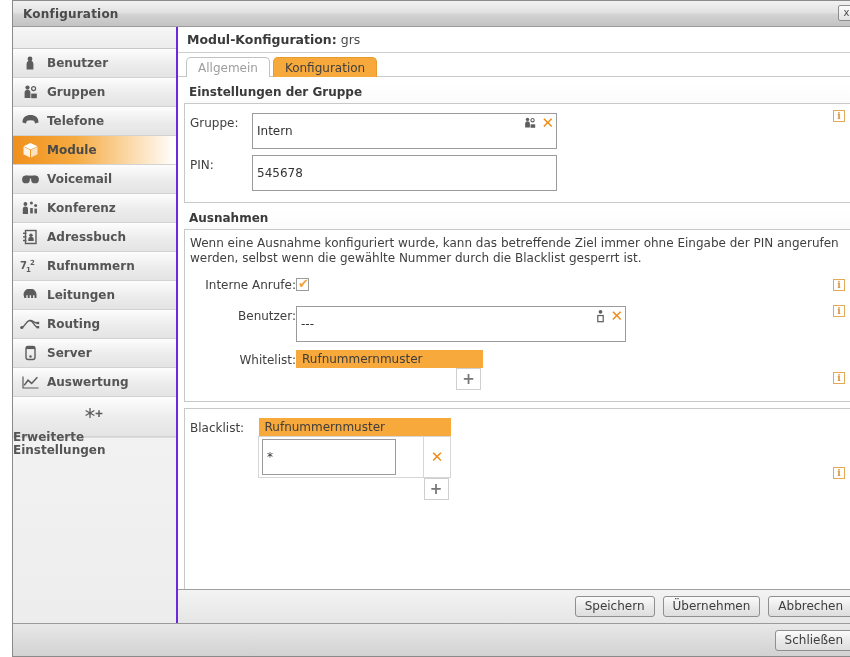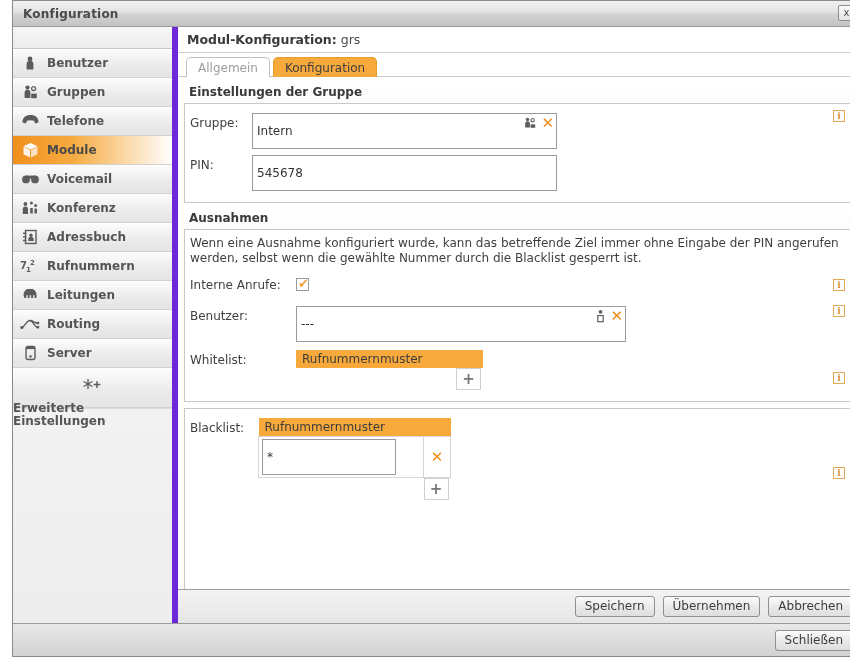--- a/index.html
+++ b/index.html
@@ -64,21 +64,21 @@
     min-height: 0;
     background: #ffffff;
   }
 
   
   .sidebar {
     width: 165px;
     flex: 0 0 165px;
     box-sizing: border-box;
     background: #f4f4f4;
-    border-right: 6px solid #6d28d9;
+    border-right: 2px solid #6d28d9;
     display: flex;
     flex-direction: column;
   }
   .sidebar-top {
     height: 21px;
     flex: 0 0 21px;
     background: linear-gradient(to bottom,#f6f6f6,#ececec);
     border-bottom: 1px solid #c8c8c8;
   }
   .nav-item {
@@ -202,21 +202,21 @@
     padding: 3px 0 3px 5px;
     position: relative;
   }
   .field-label {
     width: 62px;
     flex: 0 0 62px;
     font-size: 12px;
     color: #404040;
     line-height: 20px;
   }
-  .field-label.wide { width: 106px; flex: 0 0 106px; }
+  .field-label.wide { width: 106px; flex: 0 0 106px; text-align: right; }
 
   .textinput {
     box-sizing: border-box;
     height: 36px;
     border: 1px solid #9b9b9b;
     background: #ffffff;
     font-family: "DejaVu Sans", "Liberation Sans", sans-serif;
     font-size: 12px;
     color: #333333;
     padding: 0 4px;
@@ -499,20 +499,29 @@
         <span class="nav-icon">
           <svg width="13" height="16" viewBox="0 0 13 16">
               <rect x="2" y="1.5" width="9" height="13" rx="2.2" fill="none" stroke="currentColor" stroke-width="1.4"></rect>
               <rect x="2" y="1.5" width="9" height="2.6" fill="currentColor"></rect>
               <circle cx="6.5" cy="11.5" r="1.2" fill="currentColor"></circle>
             </svg>
         </span>
         <span class="nav-label">Server</span>
       </div>
 
+      <div class="nav-item">
+        <span class="nav-icon">
+          <svg width="19" height="15" viewBox="0 0 19 15">
+              <path d="M2 1.5 V13 H17.5" fill="none" stroke="currentColor" stroke-width="1.2"></path>
+              <path d="M3.2 10.4 L7 5.2 L10.6 8.4 L16.4 2.2" fill="none" stroke="currentColor" stroke-width="1.5"></path>
+            </svg>
+        </span>
+        <span class="nav-label">Auswertung</span>
+      </div>
 
       <div class="nav-item two-line">
         <span class="nav-icon">
           <svg width="24" height="16" viewBox="0 0 24 16">
               <g stroke="currentColor" stroke-width="1.3">
                 <path d="M7 2 V12 M2.6 4.5 L11.4 9.5 M11.4 4.5 L2.6 9.5"></path>
               </g>
               <path d="M16 4.2 V11 M12.6 7.6 H19.4" stroke="currentColor" stroke-width="1.5"></path>
             </svg>
         </span>

